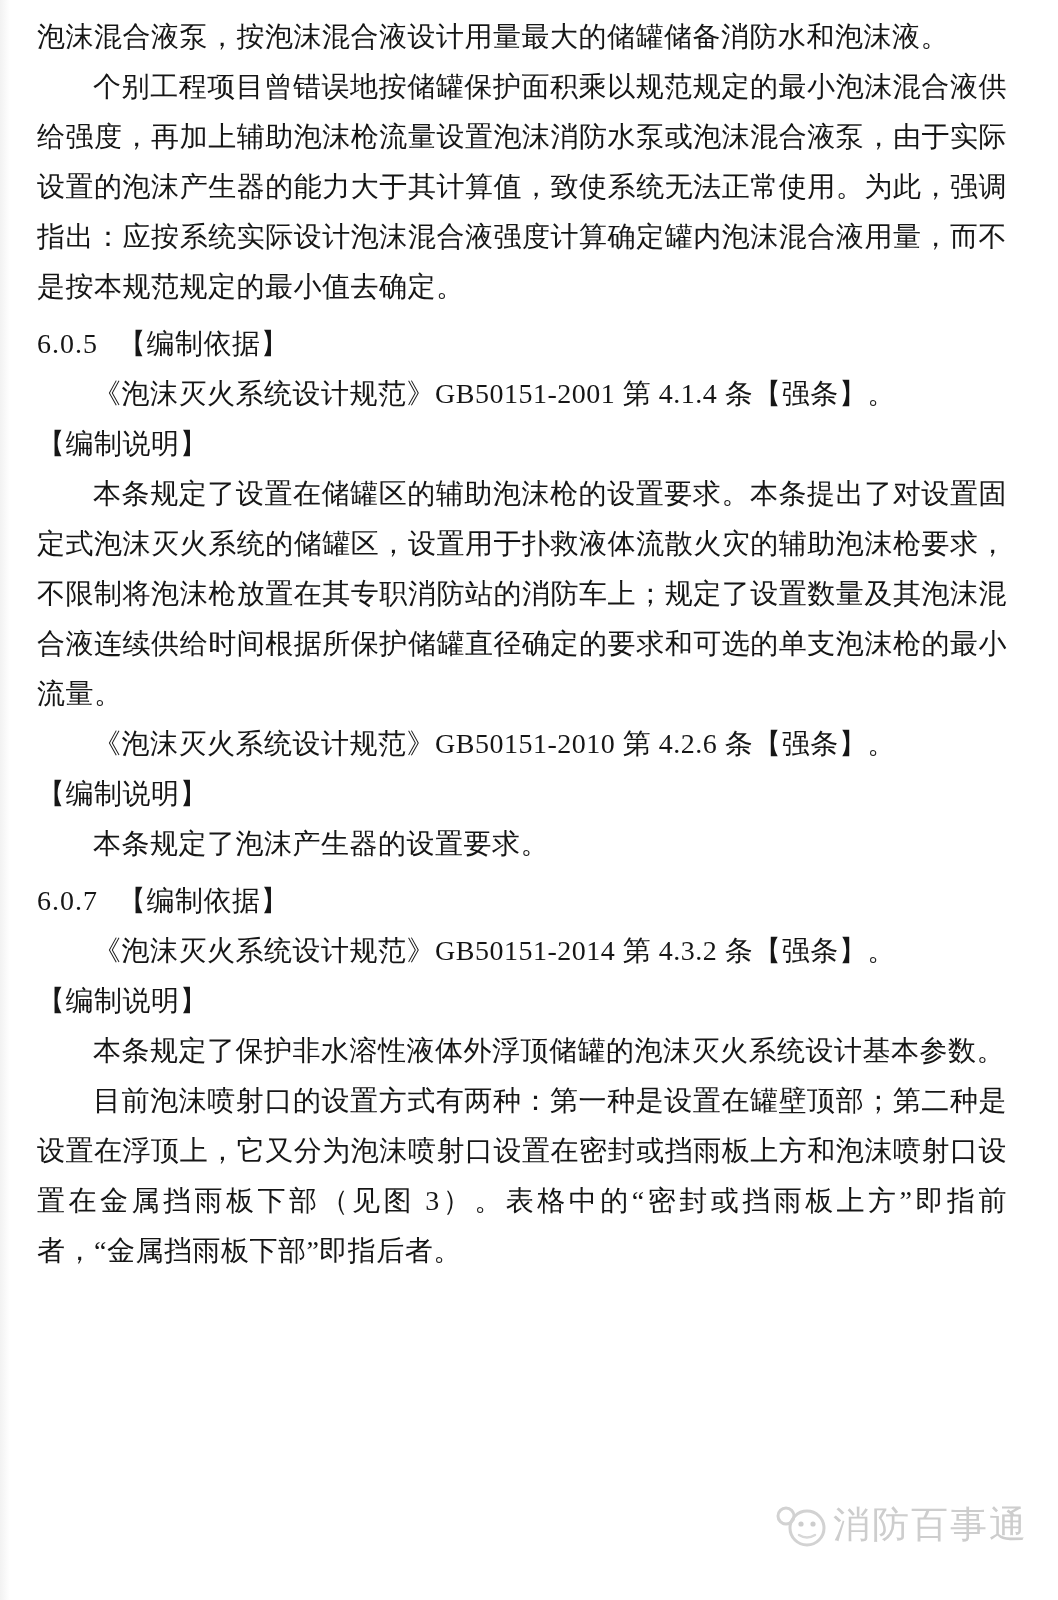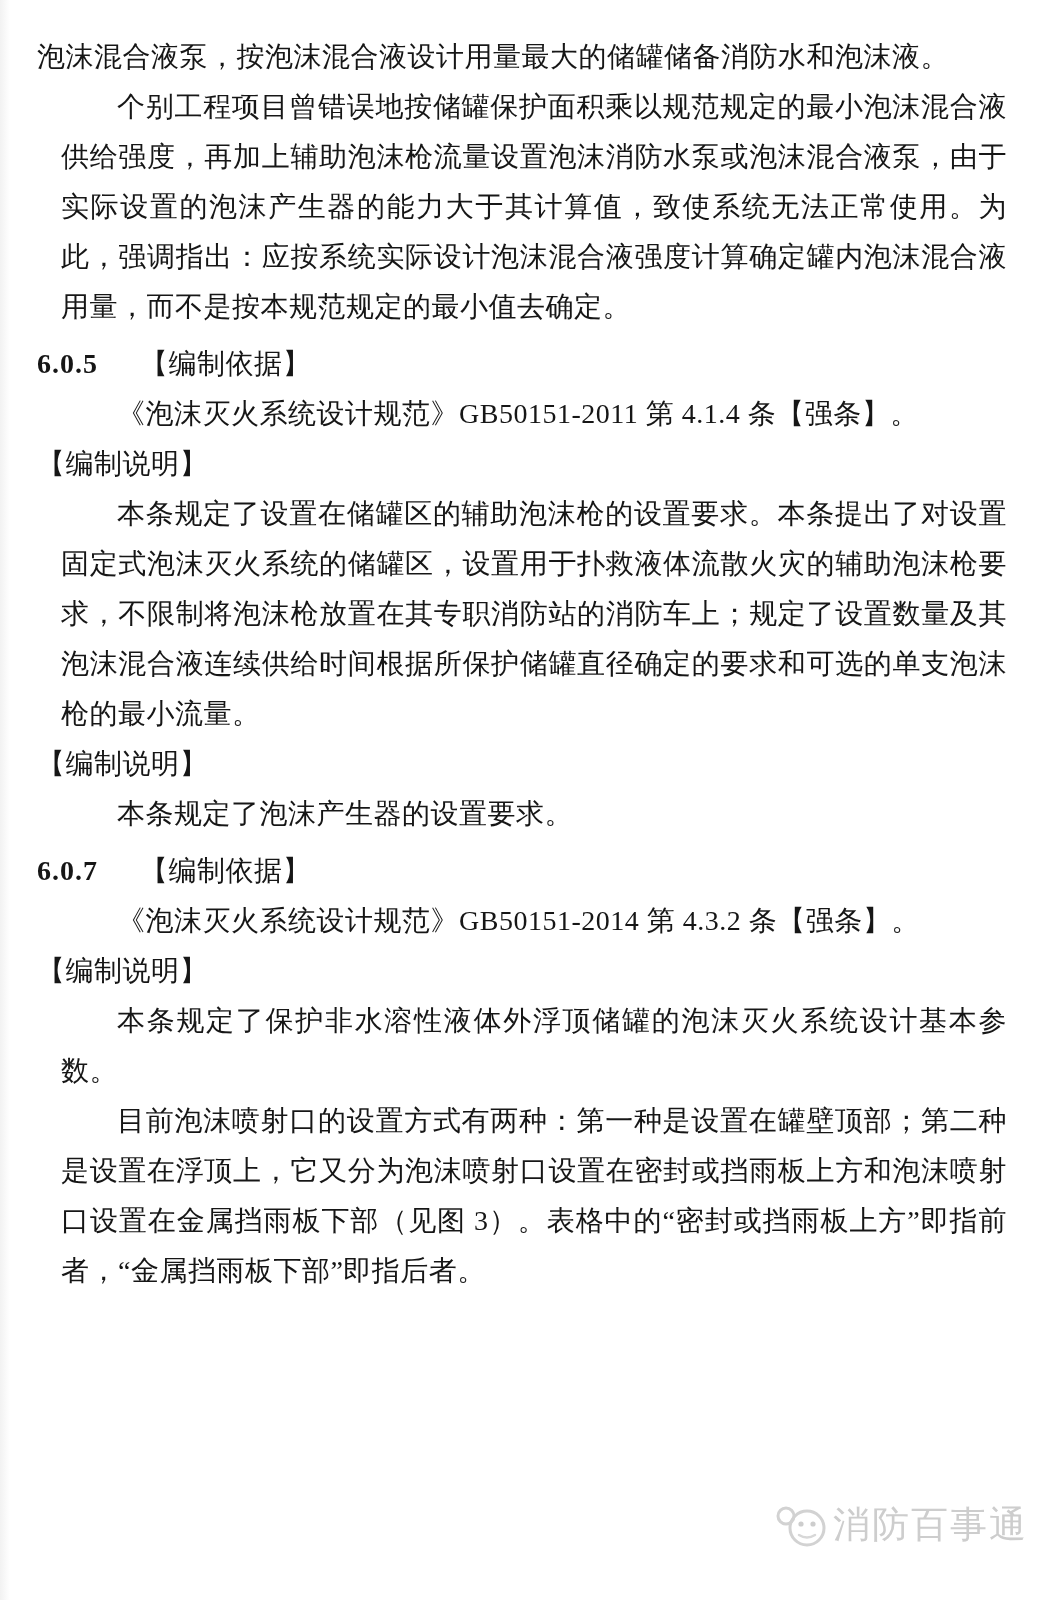--- a/index.html
+++ b/index.html
@@ -7,44 +7,43 @@
   body {
     background: #ffffff;
     color: #161616;
     font-family: "Liberation Serif", "DejaVu Serif", serif;
     overflow: hidden;
   }
   .page {
     position: relative;
     width: 1044px;
     height: 1600px;
-    padding: 32px 37px 0 37px;
+    padding: 12px 37px 0 37px;
     background:
       linear-gradient(90deg, #f2f2f2 0px, #ffffff 10px, #ffffff 1046px, #f4f4f4 1058px);
   }
   .blk {
     font-size: 28px;
     line-height: 50px;
     font-weight: 500;
     text-align: justify;
     text-justify: inter-character;
     letter-spacing: 0.5px;
   }
-  .para, .ref { text-indent: 2em; margin-left: 24px; }
+  .para, .ref { text-indent: 2em; }
   .sec {
     margin-top: 7px;
     font-size: 28px;
     font-weight: 500;
     line-height: 50px;
   }
   .sec-num {
     display: inline-block;
-    margin-right: 42px;
+    margin-right: 20px;
     letter-spacing: 1px;
-    font-weight: bold;
   }
   .watermark {
     position: absolute;
     right: 16px;
     bottom: 48px;
     display: flex;
     align-items: center;
     gap: 4px;
     color: #cdcdcd;
     font-size: 37px;
@@ -60,24 +59,25 @@
 
 <div class="page">
 
   <main>
     <p class="blk cont">泡沫混合液泵，按泡沫混合液设计用量最大的储罐储备消防水和泡沫液。</p>
     <p class="blk para">个别工程项目曾错误地按储罐保护面积乘以规范规定的最小泡沫混合液供给强度，再加上辅助泡沫枪流量设置泡沫消防水泵或泡沫混合液泵，由于实际设置的泡沫产生器的能力大于其计算值，致使系统无法正常使用。为此，强调指出：应按系统实际设计泡沫混合液强度计算确定罐内泡沫混合液用量，而不是按本规范规定的最小值去确定。</p>
 
     <h2 class="blk sec">
       <span class="sec-num">6.0.5</span><span class="sec-label">【编制依据】</span>
     </h2>
-    <p class="blk ref">《泡沫灭火系统设计规范》GB50151-2011 第 4.1.4 条【强条】。</p>
+    <p class="blk ref">《泡沫灭火系统设计规范》GB50151-2001 第 4.1.4 条【强条】。</p>
     <h3 class="blk sub">【编制说明】</h3>
     <p class="blk para">本条规定了设置在储罐区的辅助泡沫枪的设置要求。本条提出了对设置固定式泡沫灭火系统的储罐区，设置用于扑救液体流散火灾的辅助泡沫枪要求，不限制将泡沫枪放置在其专职消防站的消防车上；规定了设置数量及其泡沫混合液连续供给时间根据所保护储罐直径确定的要求和可选的单支泡沫枪的最小流量。</p>
 
+    <p class="blk ref">《泡沫灭火系统设计规范》GB50151-2010 第 4.2.6 条【强条】。</p>
     <h3 class="blk sub">【编制说明】</h3>
     <p class="blk para">本条规定了泡沫产生器的设置要求。</p>
 
     <h2 class="blk sec">
       <span class="sec-num">6.0.7</span><span class="sec-label">【编制依据】</span>
     </h2>
     <p class="blk ref">《泡沫灭火系统设计规范》GB50151-2014 第 4.3.2 条【强条】。</p>
     <h3 class="blk sub">【编制说明】</h3>
     <p class="blk para">本条规定了保护非水溶性液体外浮顶储罐的泡沫灭火系统设计基本参数。</p>
     <p class="blk para">目前泡沫喷射口的设置方式有两种：第一种是设置在罐壁顶部；第二种是设置在浮顶上，它又分为泡沫喷射口设置在密封或挡雨板上方和泡沫喷射口设置在金属挡雨板下部（见图 3）。表格中的“密封或挡雨板上方”即指前者，“金属挡雨板下部”即指后者。</p>

